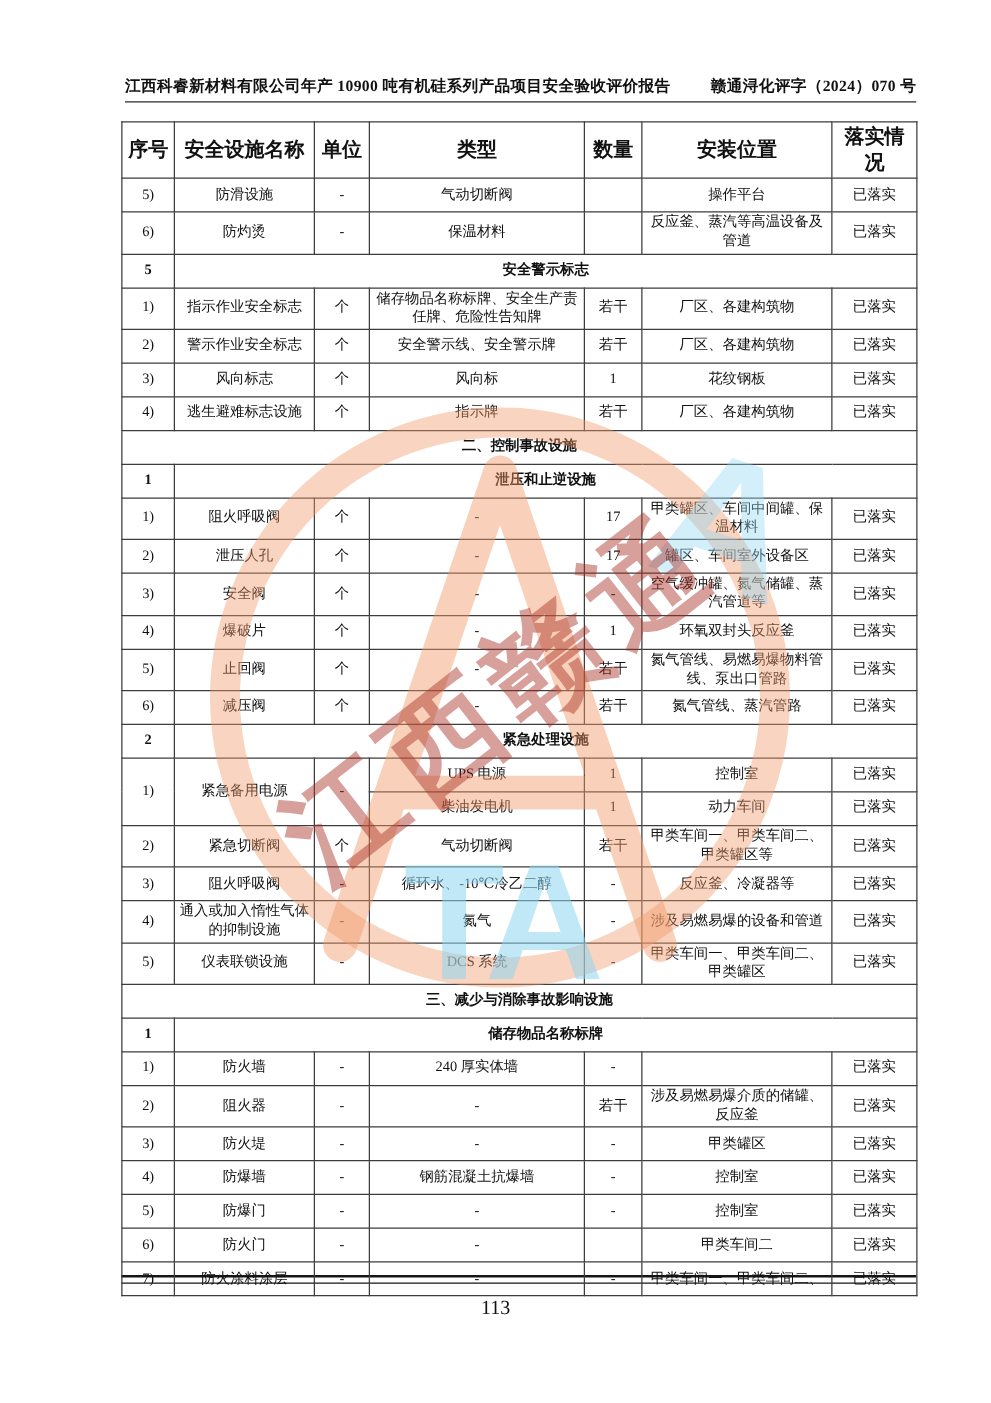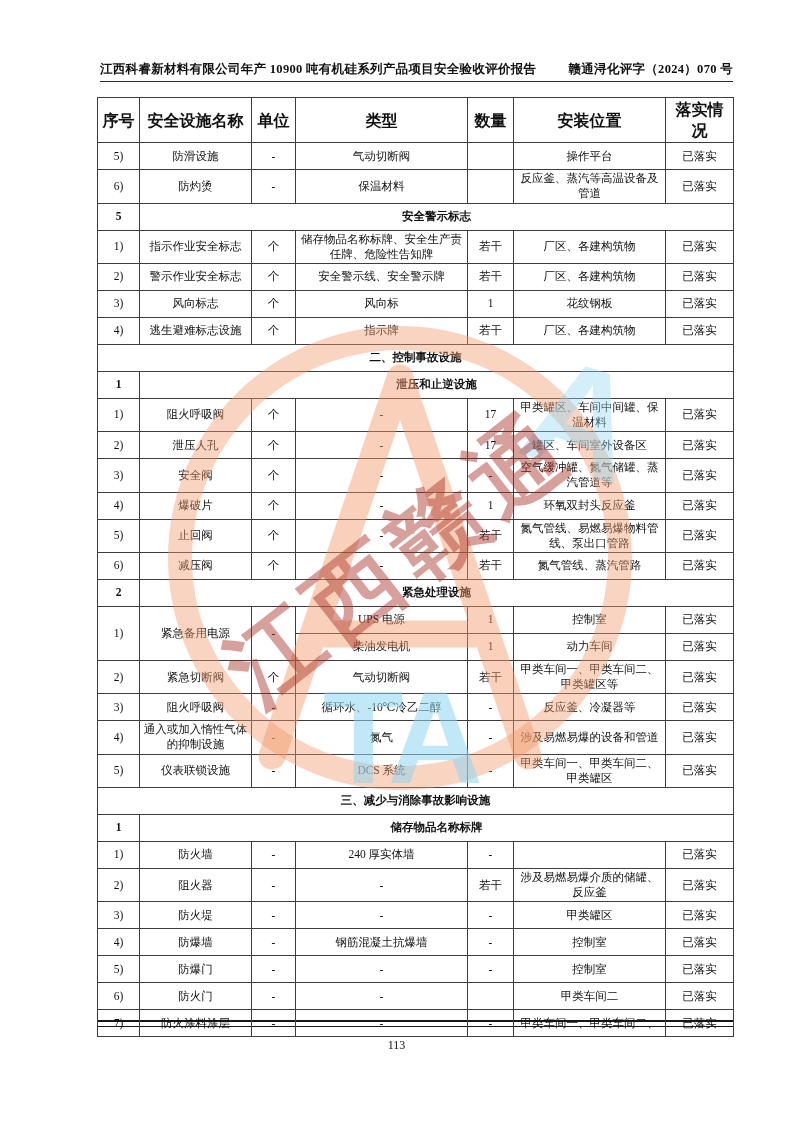--- a/index.html
+++ b/index.html
@@ -53,21 +53,21 @@
     position:absolute;left:50%;top:50%;
     transform:translate(-50%,-50%) rotate(-38deg);
     font-size:92px;font-weight:bold;letter-spacing:10px;white-space:nowrap;
     color:rgba(168,44,33,0.45);line-height:1;
   }
 
   
   .footer-rule{position:absolute;left:97px;top:1020px;width:636px;height:4px;
     border-top:2.5px solid #161616;border-bottom:1px solid #161616;}
   .page-number{position:absolute;top:1038px;left:0;width:793px;
-    text-align:center;font-size:12px;}
+    text-align:center;font-size:16px;}
 </style>
 </head>
 <body>
 
 <div class="page">
 
   <div class="doc-header">
     <span>江西科睿新材料有限公司年产 10900 吨有机硅系列产品项目安全验收评价报告</span>
     <span>赣通浔化评字（2024）070 号</span>
   </div>

